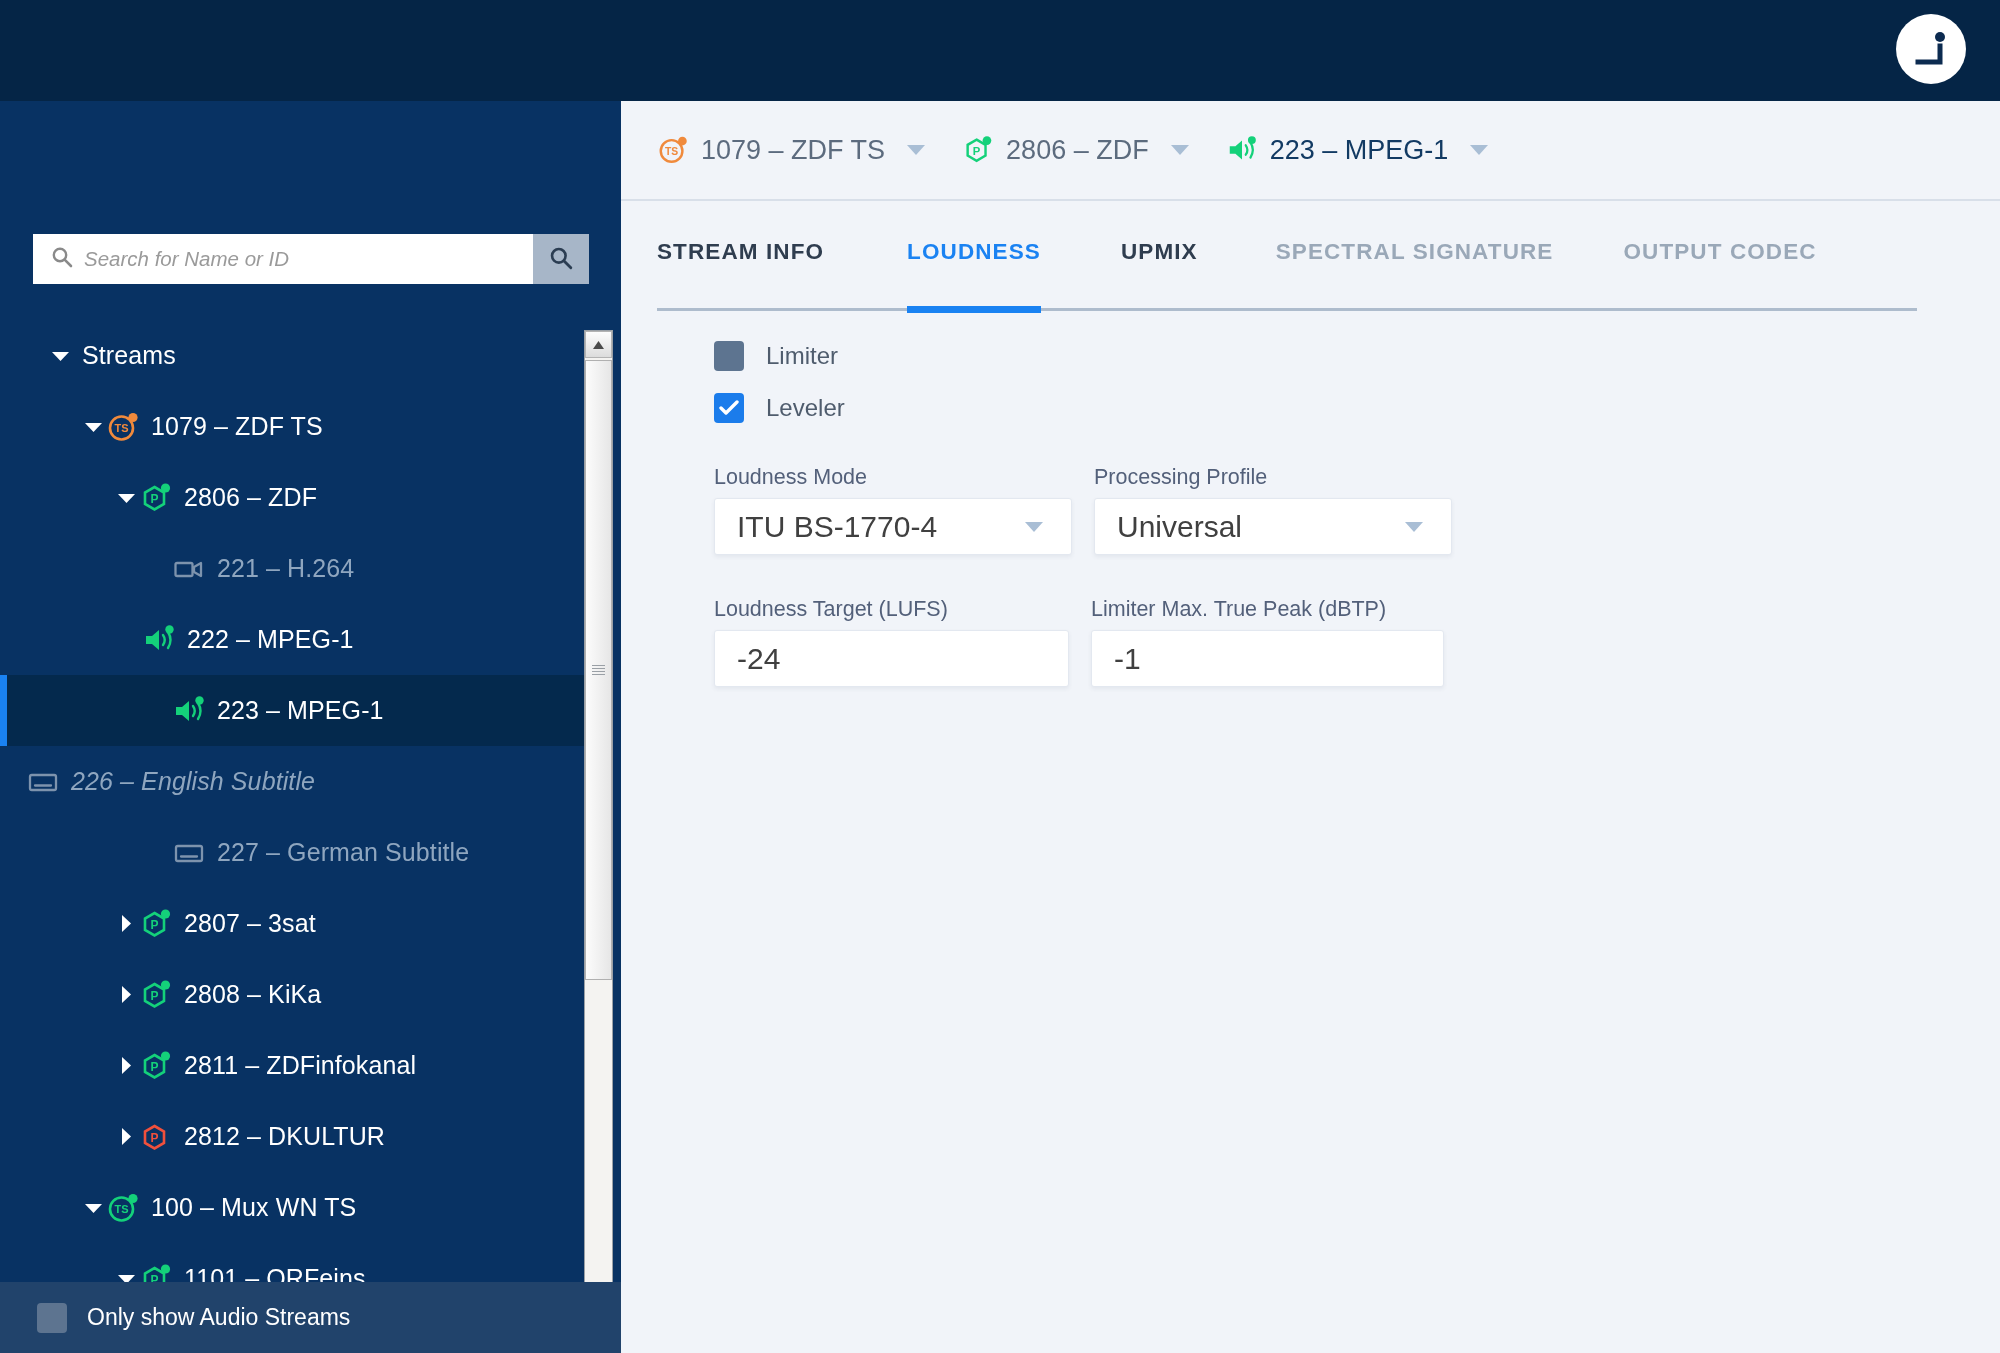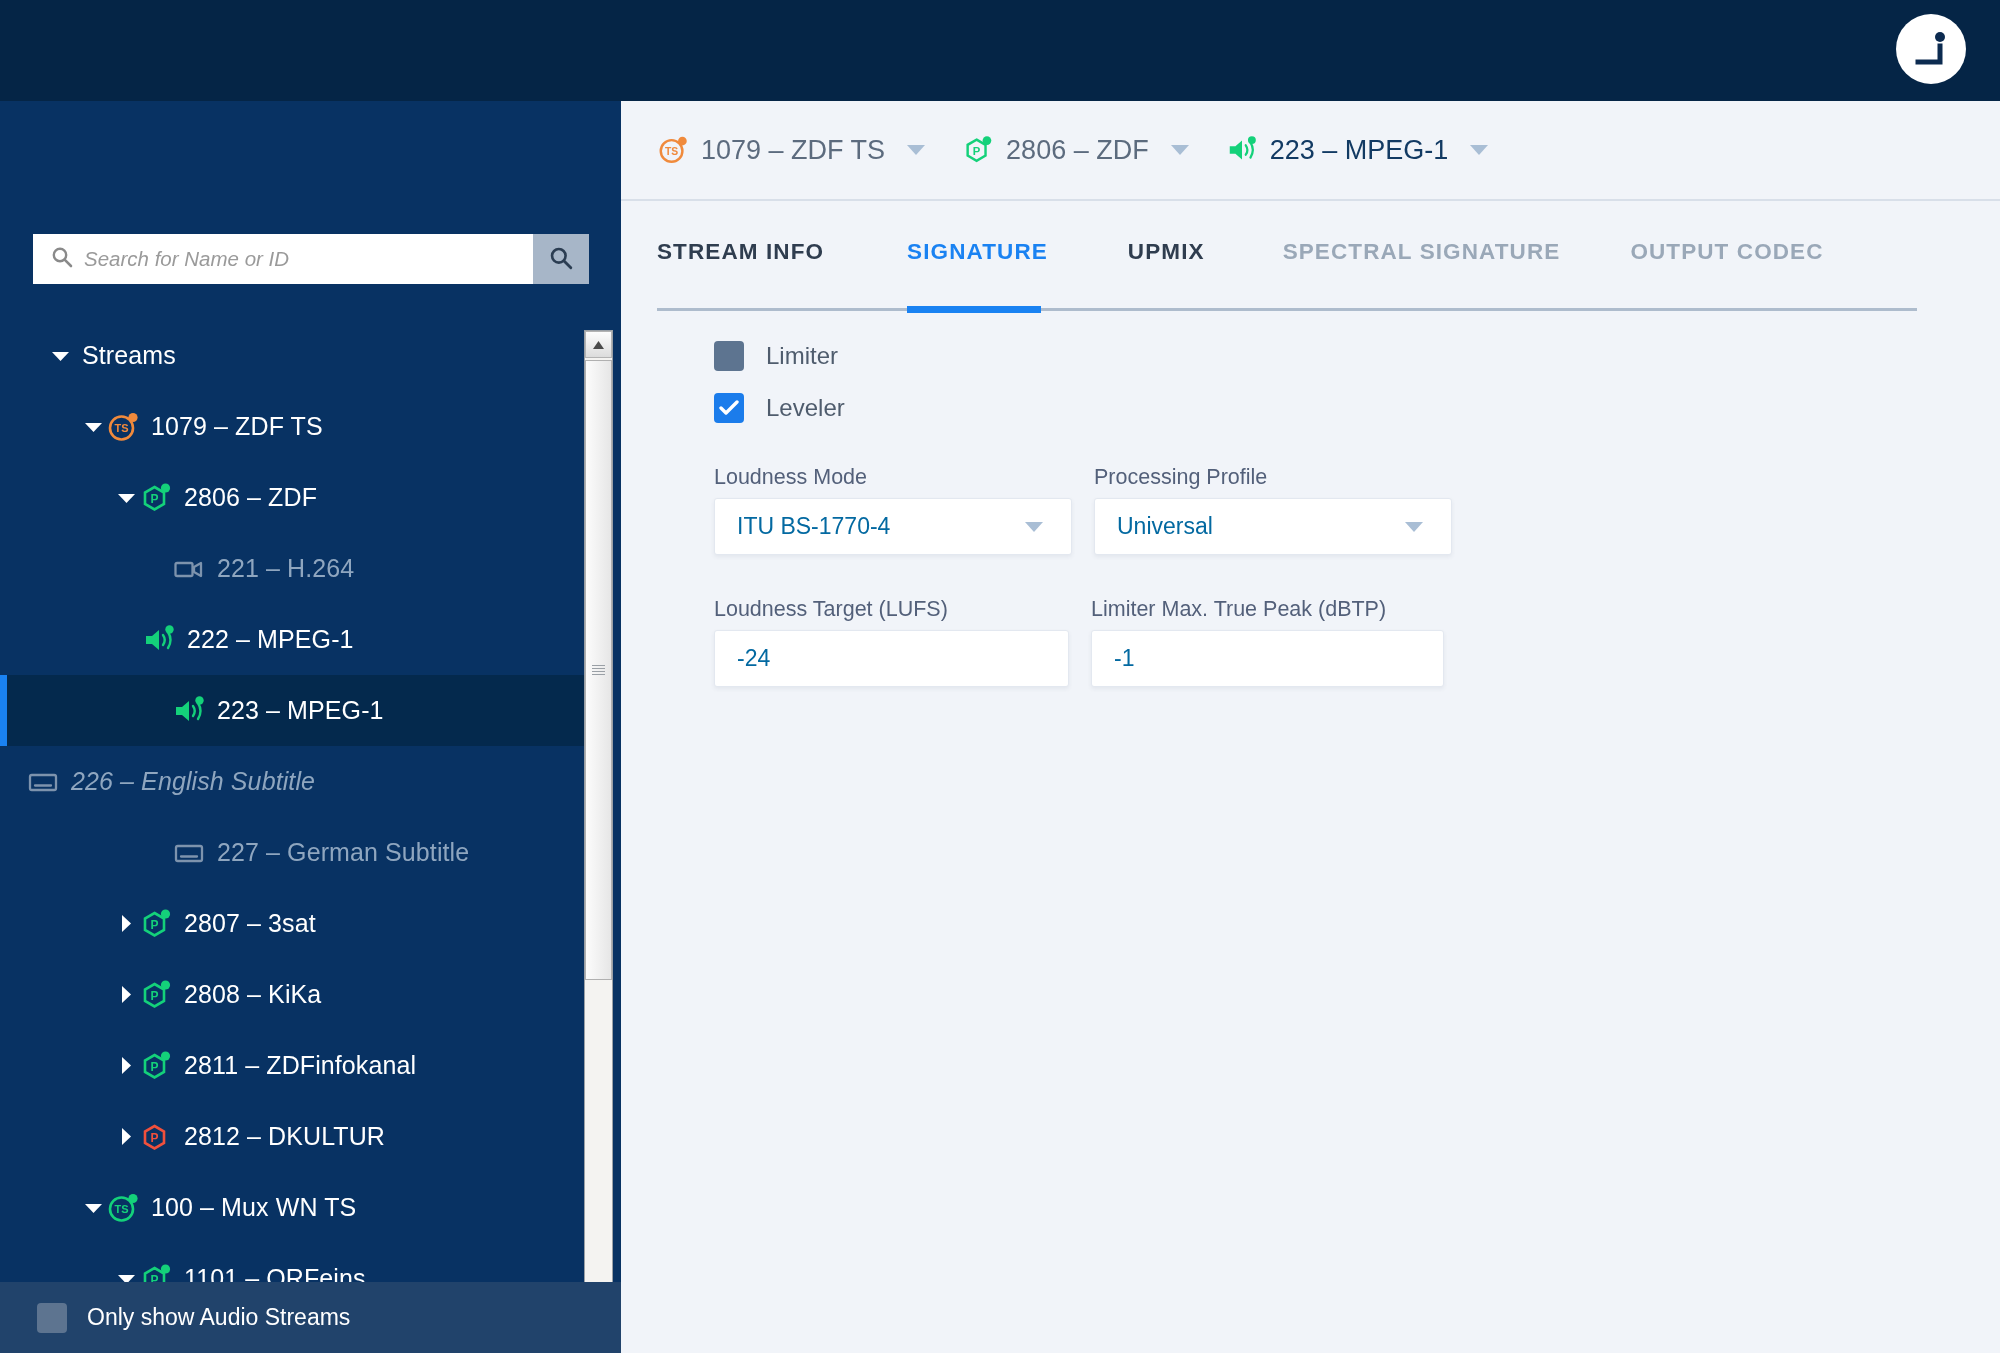--- a/index.html
+++ b/index.html
@@ -172,21 +172,21 @@
   .fieldgrid { margin-left: 93px; margin-top: 42px; }
   .frow { display: flex; }
   .fcol { margin-right: 22px; }
   .flabel2 { font-size: 21.5px; color: #53607a; margin-bottom: 8px; display: block; }
   .fctrl {
     position: relative; height: 57px; background: #ffffff;
     border: 1px solid #e3e8f0; border-radius: 3px;
     box-shadow: 0 2px 4px rgba(40,60,90,0.07);
     display: flex; align-items: center; padding-left: 22px;
   }
-  .fctrl .fval { font-size: 23px; color: #0369a1; }
+  .fctrl .fval { font-size: 30px; color: #404040; }
   .fctrl .dd-caret {
     position: absolute; right: 28px; top: 50%; margin-top: -5px;
     width: 0; height: 0;
     border-left: 9px solid transparent; border-right: 9px solid transparent;
     border-top: 10px solid #a9bed5;
   }
   .w-loudmode { width: 358px; }
   .w-profile  { width: 358px; }
   .w-target   { width: 355px; }
   .w-peak     { width: 353px; }
@@ -481,21 +481,21 @@
           <span class="ctext">223 – MPEG-1</span>
           <span class="caret"></span>
         </div>
       </div>
 
     <div class="tabs" id="tabs">
         <div class="tab" style="margin-left: 0px;">
           <span class="tabtext">STREAM INFO</span>
         </div>
         <div class="tab active" style="margin-left: 83px;">
-          <span class="tabtext">SIGNATURE</span>
+          <span class="tabtext">LOUDNESS</span>
         </div>
         <div class="tab" style="margin-left: 80px;">
           <span class="tabtext">UPMIX</span>
         </div>
         <div class="tab disabled" style="margin-left: 78px;">
           <span class="tabtext">SPECTRAL SIGNATURE</span>
         </div>
         <div class="tab disabled" style="margin-left: 70px;">
           <span class="tabtext">OUTPUT CODEC</span>
         </div>

